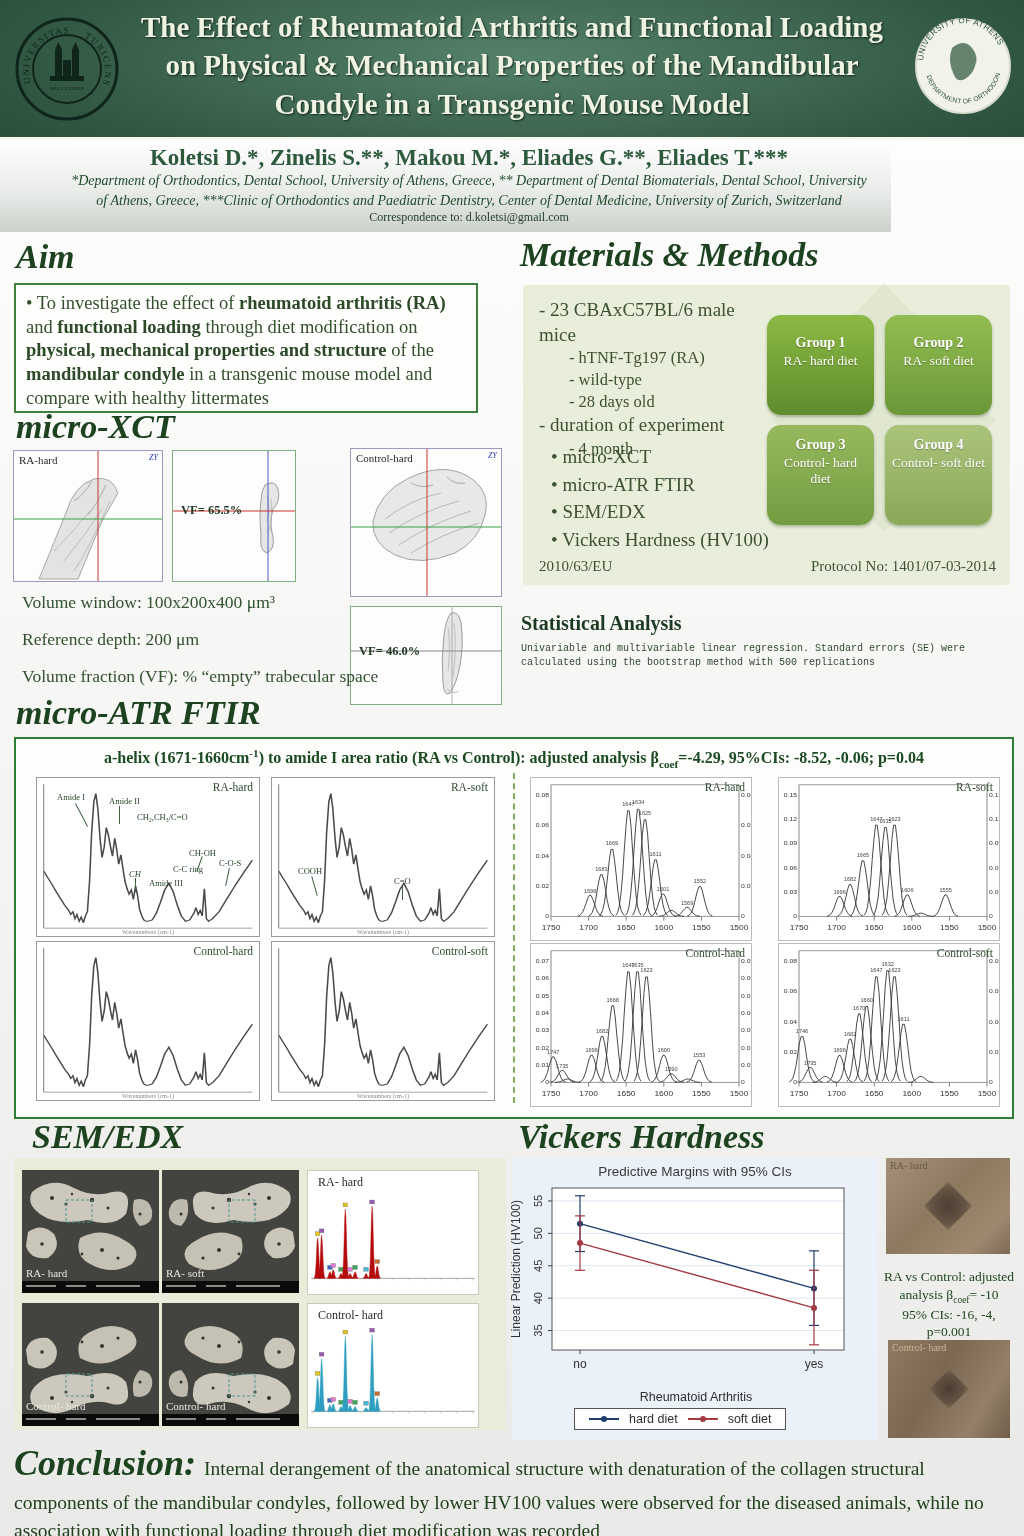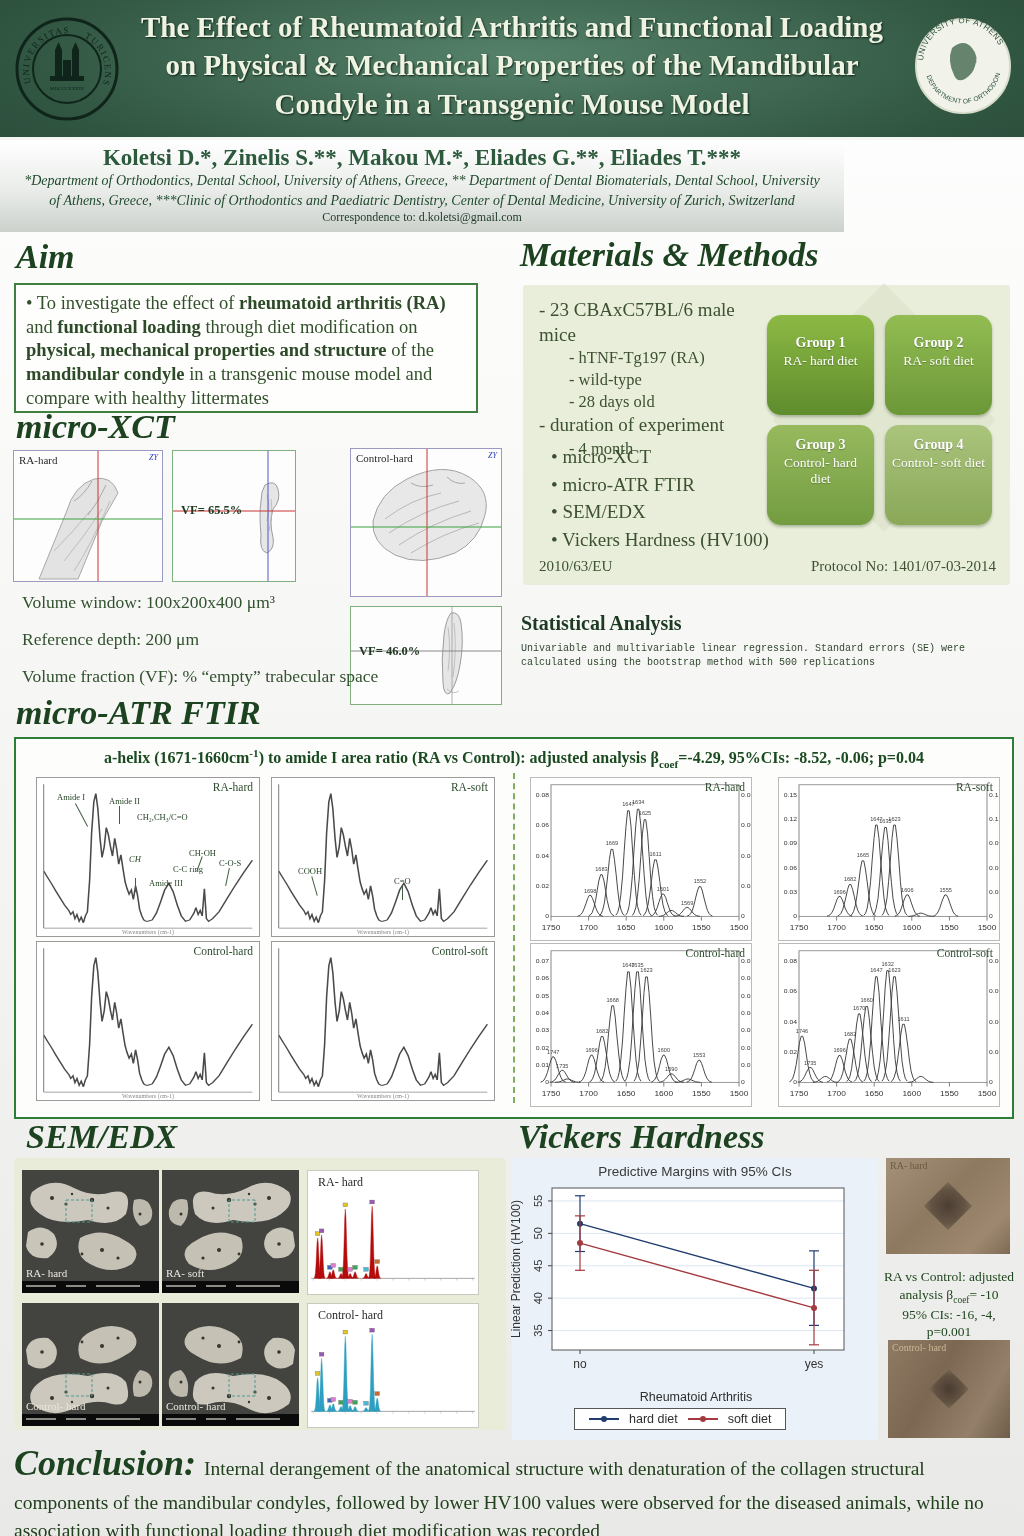--- a/index.html
+++ b/index.html
@@ -10,21 +10,21 @@
   
   .hdr{position:absolute;top:0;left:0;width:1024px;height:137px;
        background:radial-gradient(ellipse 90% 160% at 50% 42%,#55816a 0%,#33594395 55%,#1f3c2e 100%),#2b4f3d;
        border-bottom:3px solid #f3f6f1;}
   .hdr-title{position:absolute;top:8px;left:120px;width:784px;text-align:center;
        font-size:29px;font-weight:bold;color:#eef3e2;line-height:1.32;
        text-shadow:1px 1px 2px #13271c;}
   .seal{position:absolute;}
   
   .authors{position:absolute;top:140px;left:0;width:844px;height:92px;text-align:center;
-       background:linear-gradient(180deg,#ffffff 0%,#e9ece9 55%,#ccd1cc 100%);}
+       background:linear-gradient(180deg,#ffffff 0%,#e9ece9 55%,#ccd1cc 100%);padding-left:47px;}
   .names{margin-top:5px;font-size:23px;font-weight:bold;color:#2d5a3c;}
   .affil{font-size:14px;font-style:italic;color:#1f4a2c;line-height:1.4;}
   .corr{font-size:12px;color:#1e3a28;text-align:center;}
   
   .stitle{font-style:italic;font-weight:bold;font-size:34px;color:#1c421f;}
   
   .aim-box{position:absolute;top:283px;left:14px;width:440px;height:112px;border:2px solid #3f8040;
        background:#fefefc;padding:7px 10px;font-size:18.5px;line-height:1.28;color:#33502c;}
   .aim-box b{color:#2d4a28;}
   
@@ -259,21 +259,21 @@
           <line x1="3" y1="95" x2="97" y2="95" stroke="#888" stroke-width="0.5"></line>
           <line x1="3" y1="4" x2="3" y2="95" stroke="#888" stroke-width="0.5"></line>
         </svg>
       <div class="plab">RA-hard</div>
       <div class="pxcap">Wavenumbers (cm-1)</div>
       <div class="ann" style="top:14px;left:20px;">Amide I</div>
       <div class="lead" style="top:24px;left:44px;height:26px;transform:rotate(-28deg);"></div>
       <div class="ann" style="top:18px;left:72px;">Amide II</div>
       <div class="lead" style="top:28px;left:82px;height:18px;"></div>
       <div class="ann" style="top:34px;left:100px;">CH₂,CH₃/C=O</div>
-      <div class="ann" style="top:76px;left:92px;font-style:italic;">CH</div>
+      <div class="ann" style="top:91px;left:92px;font-style:italic;">CH</div>
       <div class="lead" style="top:100px;left:98px;height:14px;"></div>
       <div class="ann" style="top:100px;left:112px;">Amide III</div>
       <div class="ann" style="top:86px;left:136px;">C-C ring</div>
       <div class="ann" style="top:70px;left:152px;">CH-OH</div>
       <div class="lead" style="top:78px;left:162px;height:16px;transform:rotate(20deg);"></div>
       <div class="ann" style="top:80px;left:182px;">C-O-S</div>
       <div class="lead" style="top:90px;left:190px;height:18px;transform:rotate(12deg);"></div>
     </div>
     <div class="panel" style="top:38px;left:255px;width:222px;height:158px;">
       <svg class="spec-curve" width="100%" height="100%" viewBox="0 0 100 100" preserveAspectRatio="none">
@@ -508,21 +508,21 @@
           <path d="M51.5,81.3 L52.3,79.8 L53.1,76.3 L54.0,69.4 L54.8,58.0 L55.7,43.2 L56.5,28.6 L57.3,19.4 L58.2,19.4 L59.0,28.6 L59.9,43.2 L60.7,58.0 L61.5,69.4 L62.4,76.3 L63.2,79.8 L64.1,81.3" fill="none" stroke="#3a3a3a" stroke-width="0.5"></path>
           <text x="57.752" y="16.60000000000001" font-size="2.8" text-anchor="middle" fill="#444" font-family="Liberation Sans,sans-serif">1623</text>
           <path d="M56.0,81.6 L56.8,80.8 L57.6,78.9 L58.5,75.1 L59.3,68.8 L60.2,60.7 L61.0,52.7 L61.8,47.6 L62.7,47.6 L63.5,52.7 L64.4,60.7 L65.2,68.8 L66.0,75.1 L66.9,78.9 L67.7,80.8 L68.6,81.6" fill="none" stroke="#3a3a3a" stroke-width="0.5"></path>
           <text x="62.264" y="45.4" font-size="2.8" text-anchor="middle" fill="#444" font-family="Liberation Sans,sans-serif">1611</text>
           <path d="M64.6,82.0 L65.5,81.9 L66.3,81.7 L67.1,81.3 L68.0,80.6 L68.8,79.8 L69.7,79.0 L70.5,78.5 L71.3,78.5 L72.2,79.0 L73.0,79.8 L73.9,80.6 L74.7,81.3 L75.5,81.7 L76.4,81.9 L77.2,82.0" fill="none" stroke="#3a3a3a" stroke-width="0.5"></path>
         </svg>
       <div class="plab">Control-soft</div>
     </div>
   </div>
 
-  <div class="abs stitle" style="top:1118px;left:26px;">SEM/EDX</div>
+  <div class="abs stitle" style="top:1118px;left:32px;">SEM/EDX</div>
   <div class="sem-box">
     <svg width="0" height="0" style="position:absolute;">
       <defs>
         <g id="trabec">
           <rect x="0" y="0" width="137" height="123" fill="#43433f"></rect>
           <path d="M10,22 Q30,6 52,18 Q72,28 90,22 Q112,18 104,44 Q92,58 66,50 Q34,56 18,44 Q4,34 10,22 Z" fill="#ccc8bd"></path>
           <path d="M58,68 Q80,56 102,70 Q122,80 110,94 Q90,106 68,94 Q52,86 58,68 Z" fill="#c5c1b4"></path>
           <path d="M6,62 Q20,52 32,64 Q40,78 26,88 Q8,90 4,76 Z" fill="#c9c5b9"></path>
           <path d="M112,30 Q126,26 130,40 Q132,54 118,56 Q108,46 112,30 Z" fill="#bdb9ac"></path>
           <circle cx="30" cy="28" r="2" fill="#35352f"></circle>

